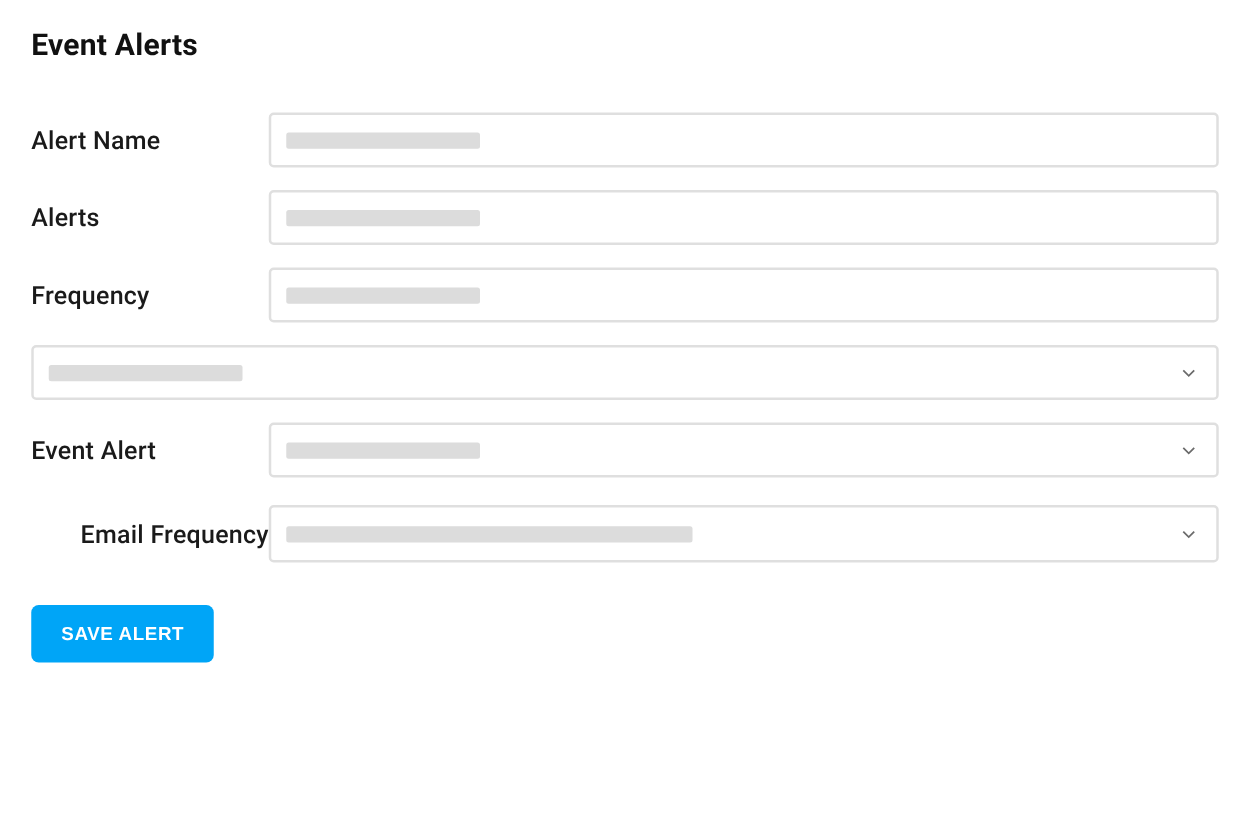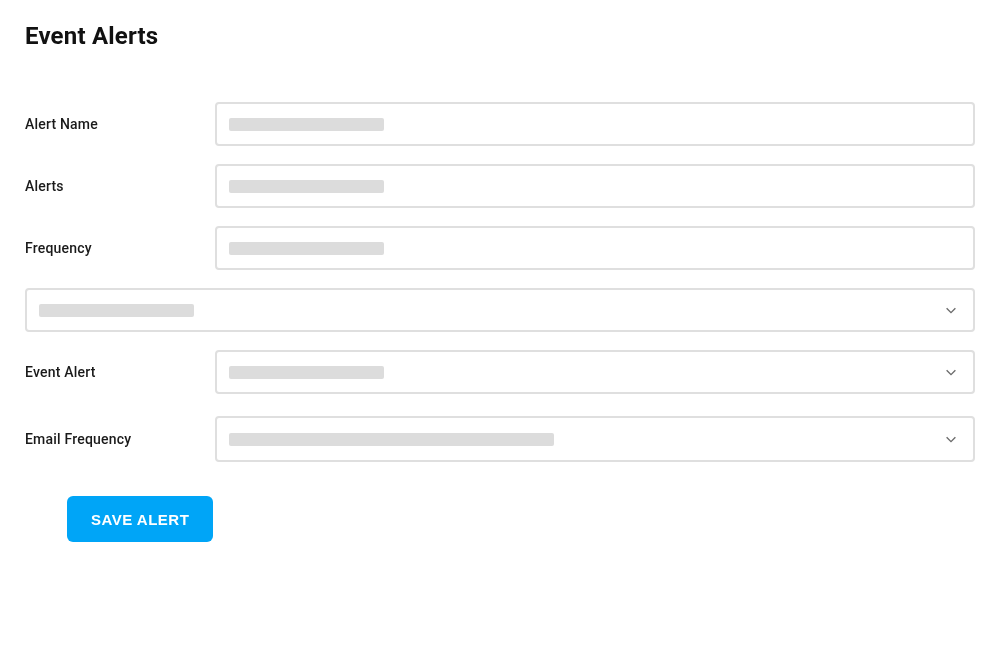--- a/index.html
+++ b/index.html
@@ -12,32 +12,32 @@
       background: #ffffff;
       width: 1000px;
       height: 667px;
       padding: 22px 25px;
       color: #1a1a1a;
     }
     .page-title {
       font-size: 24px;
       font-weight: 700;
       color: #111;
-      margin-bottom: 52px;
+      margin-bottom: 40px;
       letter-spacing: 0.2px;
     }
     .form-row {
       display: flex;
       align-items: center;
       margin-bottom: 18px;
     }
     .form-label {
       width: 190px;
       flex-shrink: 0;
-      font-size: 14px;
+      font-size: 20px;
       font-weight: 500;
       color: #1a1a1a;
       letter-spacing: 0.2px;
     }
     .form-control-wrap {
       flex: 1;
       position: relative;
     }
     .form-input,
     .form-select {
@@ -83,37 +83,37 @@
     }
     .chevron-icon svg {
       width: 14px;
       height: 14px;
       stroke: #6b6b6b;
       stroke-width: 1.6;
       fill: none;
     }
     .actions-row {
       margin-top: 34px;
-      margin-left: 42px;
     }
     .save-button {
       background: #00a5f7;
       color: #ffffff;
       border: none;
       border-radius: 6px;
       padding: 0 24px;
       height: 46px;
       font-size: 15px;
       font-weight: 700;
       letter-spacing: 0.5px;
       cursor: pointer;
       text-transform: uppercase;
     }
     .email-row {
       margin-top: 22px;
+      text-align: right;
     }
   </style>
 </head>
 <body>
 
 <h1 class="page-title">Event Alerts</h1>
 
 <div class="form-row">
   <div class="form-label">Alert Name</div>
   <div class="form-control-wrap">

